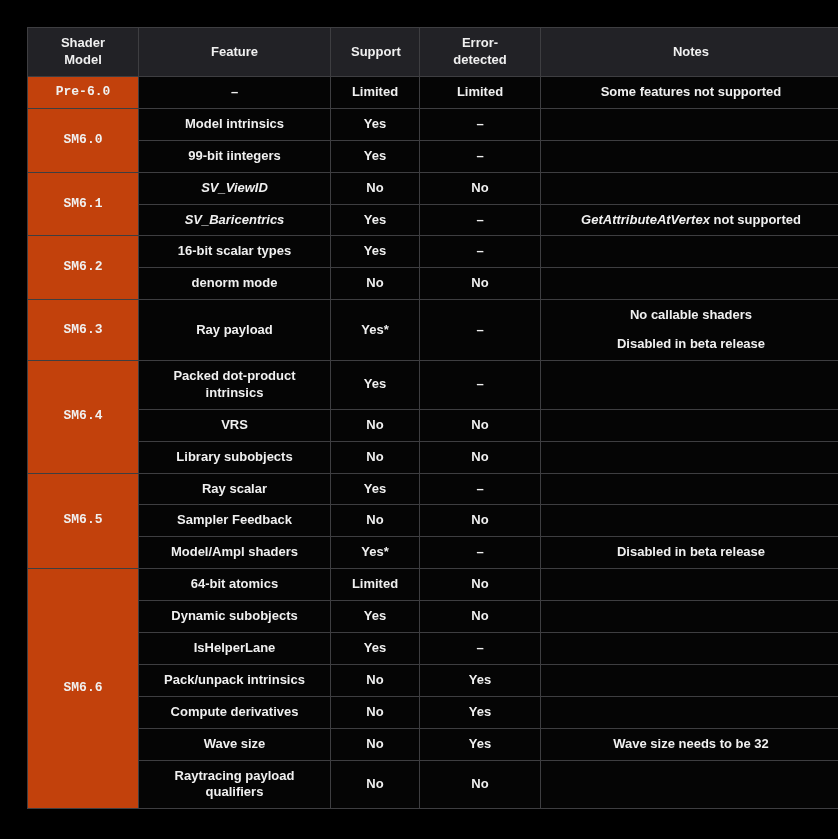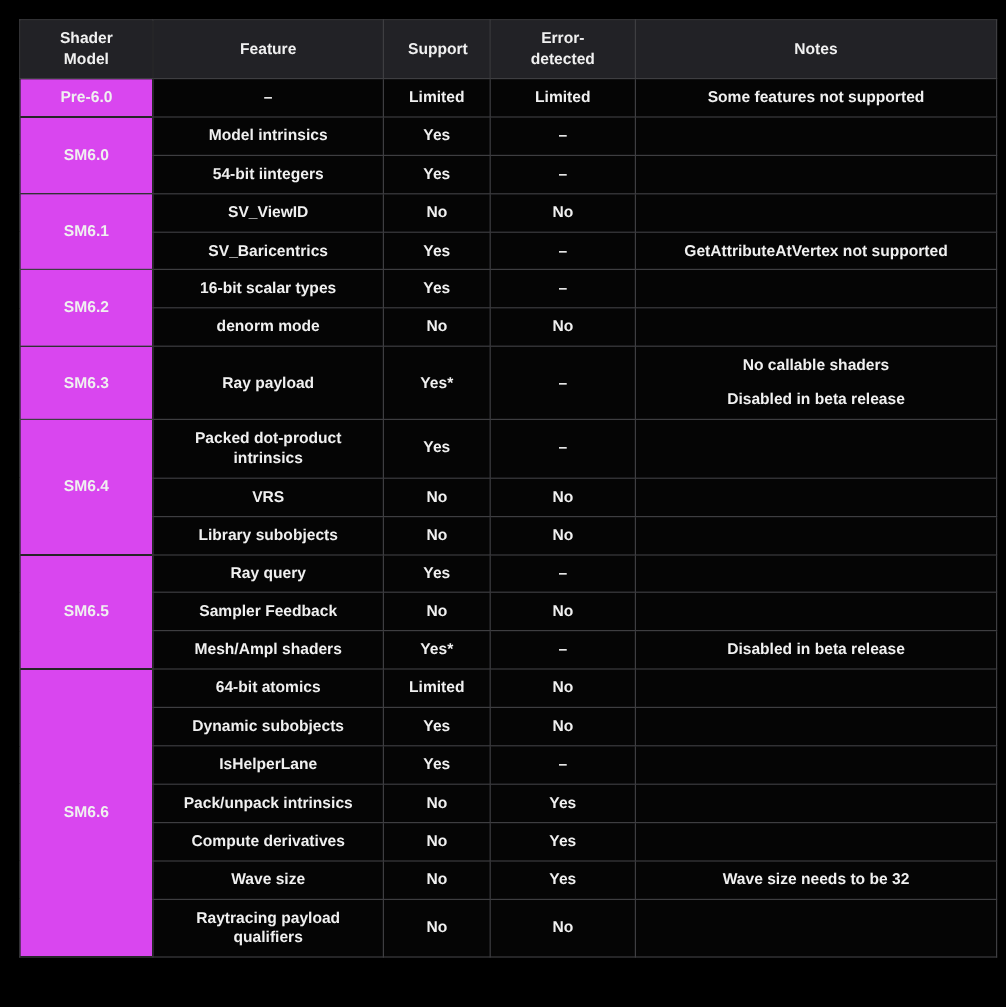--- a/index.html
+++ b/index.html
@@ -5,21 +5,21 @@
   html, body {
     margin: 0;
     padding: 0;
     background: #000000;
     width: 838px;
     height: 839px;
     overflow: hidden;
     font-family: "Liberation Sans", sans-serif;
   }
   .page {
-    padding: 16px;
+    padding: 27px;
     box-sizing: border-box;
   }
   table.support-table {
     border-collapse: collapse;
     table-layout: fixed;
     width: 814px;
     color: #f0f0f0;
     font-size: 13px;
     font-weight: 700;
     text-align: center;
@@ -33,23 +33,25 @@
   th {
     background: #222226;
     padding: 6px 20px;
     height: 36px;
   }
   td {
     background: #050505;
     padding: 7px 8px;
   }
   td.model-cell {
-    background: #d946ef;
+    background: #c2410c;
+    font-family: Liberation Mono, monospace;
   }
   .italic {
+    font-style: italic;
   }
   .notes-line + .notes-line {
     margin-top: 12px;
   }
 </style>
 </head>
 <body>
 
 <div class="page">
   <table class="support-table">
@@ -80,21 +82,21 @@
           </td>
         </tr>
         <tr>
           <td class="model-cell" rowspan="2">SM6.0</td>
           <td>Model intrinsics</td>
           <td>Yes</td>
           <td>–</td>
           <td></td>
         </tr>
         <tr>
-          <td>54-bit iintegers</td>
+          <td>99-bit iintegers</td>
           <td>Yes</td>
           <td>–</td>
           <td></td>
         </tr>
         <tr>
           <td class="model-cell" rowspan="2">SM6.1</td>
           <td class="italic">SV_ViewID</td>
           <td>No</td>
           <td>No</td>
           <td></td>
@@ -144,33 +146,33 @@
           <td></td>
         </tr>
         <tr>
           <td>Library subobjects</td>
           <td>No</td>
           <td>No</td>
           <td></td>
         </tr>
         <tr>
           <td class="model-cell" rowspan="3">SM6.5</td>
-          <td>Ray query</td>
+          <td>Ray scalar</td>
           <td>Yes</td>
           <td>–</td>
           <td></td>
         </tr>
         <tr>
           <td>Sampler Feedback</td>
           <td>No</td>
           <td>No</td>
           <td></td>
         </tr>
         <tr>
-          <td>Mesh/Ampl shaders</td>
+          <td>Model/Ampl shaders</td>
           <td>Yes*</td>
           <td>–</td>
           <td>
             <div class="notes-line"><span>Disabled in beta release</span></div>
           </td>
         </tr>
         <tr>
           <td class="model-cell" rowspan="7">SM6.6</td>
           <td>64-bit atomics</td>
           <td>Limited</td>

